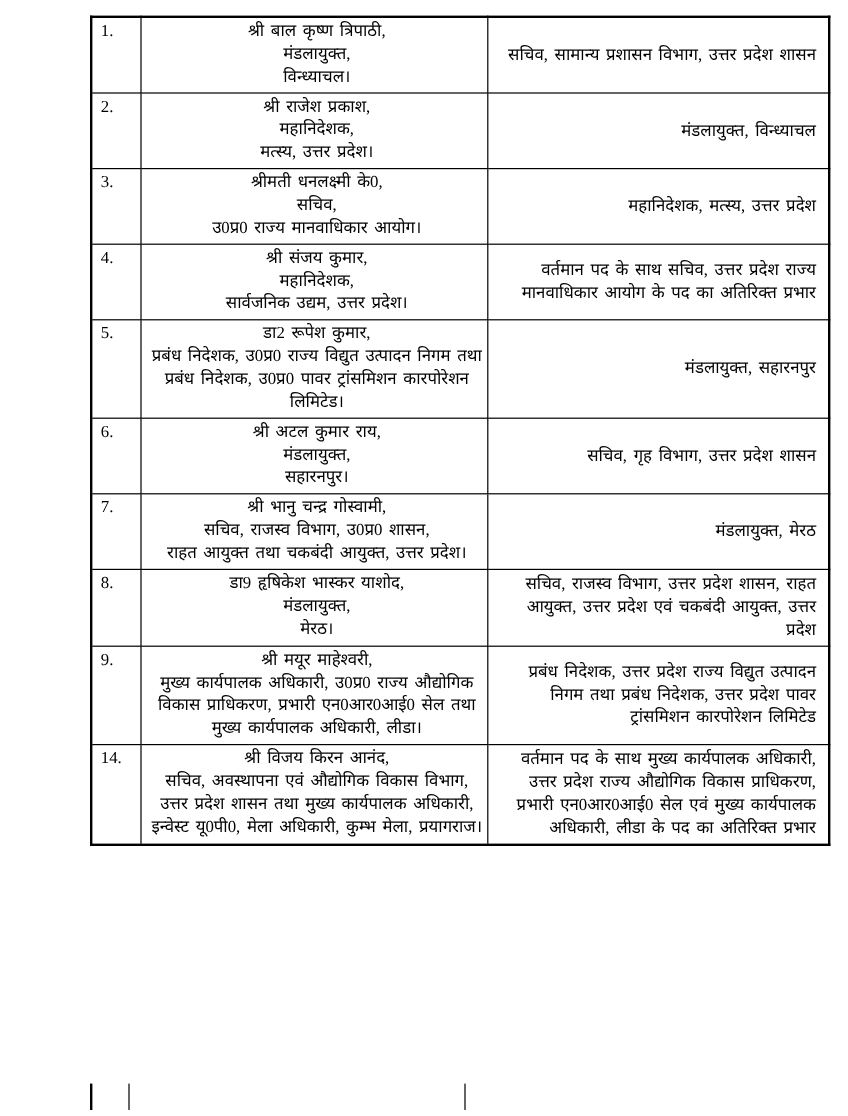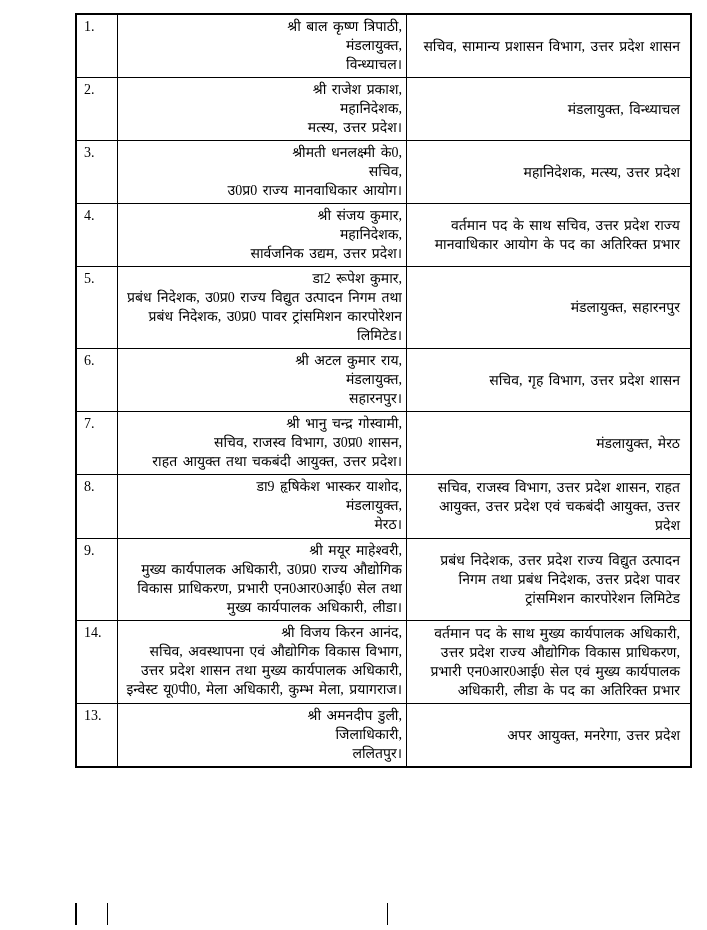--- a/index.html
+++ b/index.html
@@ -39,21 +39,21 @@
     width: 31px;
     vertical-align: top;
     text-align: left;
     padding: 2px 2px 2px 7px;
     font-family: "Liberation Serif", serif;
     font-size: 14px;
   }
   td.current-cell {
     width: 276px;
     vertical-align: top;
-    text-align: right;
+    text-align: center;
     padding: 2px 4px 3px 8px;
   }
   td.current-cell .line {
     white-space: nowrap;
     overflow: hidden;
   }
   td.new-cell {
     width: 263px;
     vertical-align: middle;
     text-align: right;
@@ -162,27 +162,18 @@
         <tr>
           <td class="sn-cell">14.</td>
           <td class="current-cell">
             <div class="line">श्री विजय किरन आनंद,</div>
             <div class="line">सचिव, अवस्थापना एवं औद्योगिक विकास विभाग,</div>
             <div class="line">उत्तर प्रदेश शासन तथा मुख्य कार्यपालक अधिकारी,</div>
             <div class="line">इन्वेस्ट यू0पी0, मेला अधिकारी, कुम्भ मेला, प्रयागराज।</div>
           </td>
           <td class="new-cell">वर्तमान पद के साथ मुख्य कार्यपालक अधिकारी, उत्तर प्रदेश राज्य औद्योगिक विकास प्राधिकरण, प्रभारी एन0आर0आई0 सेल एवं मुख्य कार्यपालक अधिकारी, लीडा के पद का अतिरिक्त प्रभार</td>
         </tr>
-        <tr>
-          <td class="sn-cell">13.</td>
-          <td class="current-cell">
-            <div class="line">श्री अमनदीप डुली,</div>
-            <div class="line">जिलाधिकारी,</div>
-            <div class="line">ललितपुर।</div>
-          </td>
-          <td class="new-cell">अपर आयुक्त, मनरेगा, उत्तर प्रदेश</td>
-        </tr>
       </tbody>
   </table>
   <div class="stub s1"></div>
   <div class="stub s2"></div>
   <div class="stub s3"></div>
 </div>
 
 </body></html>

